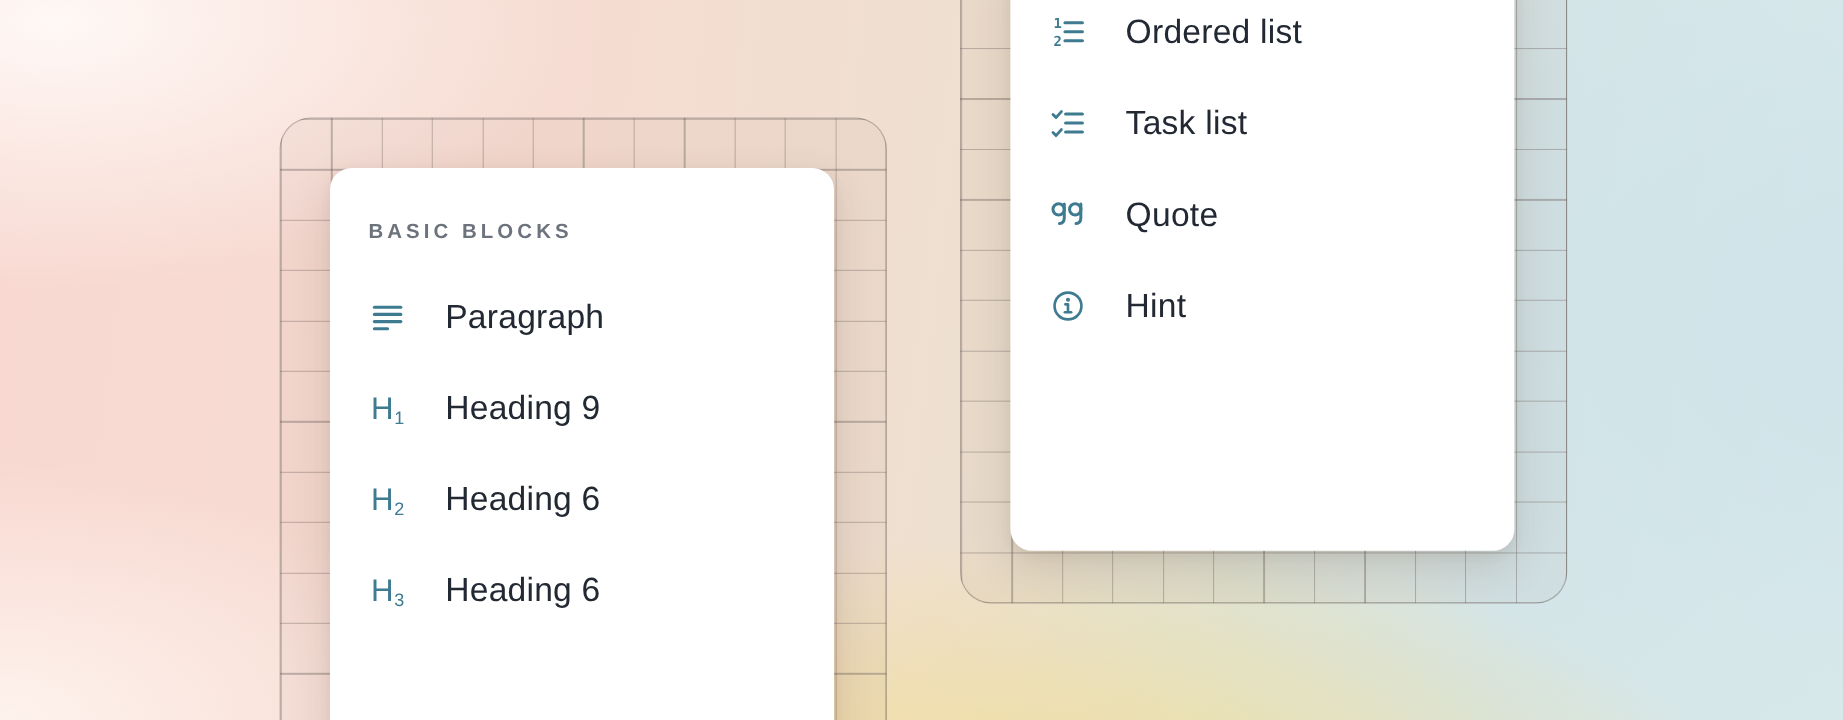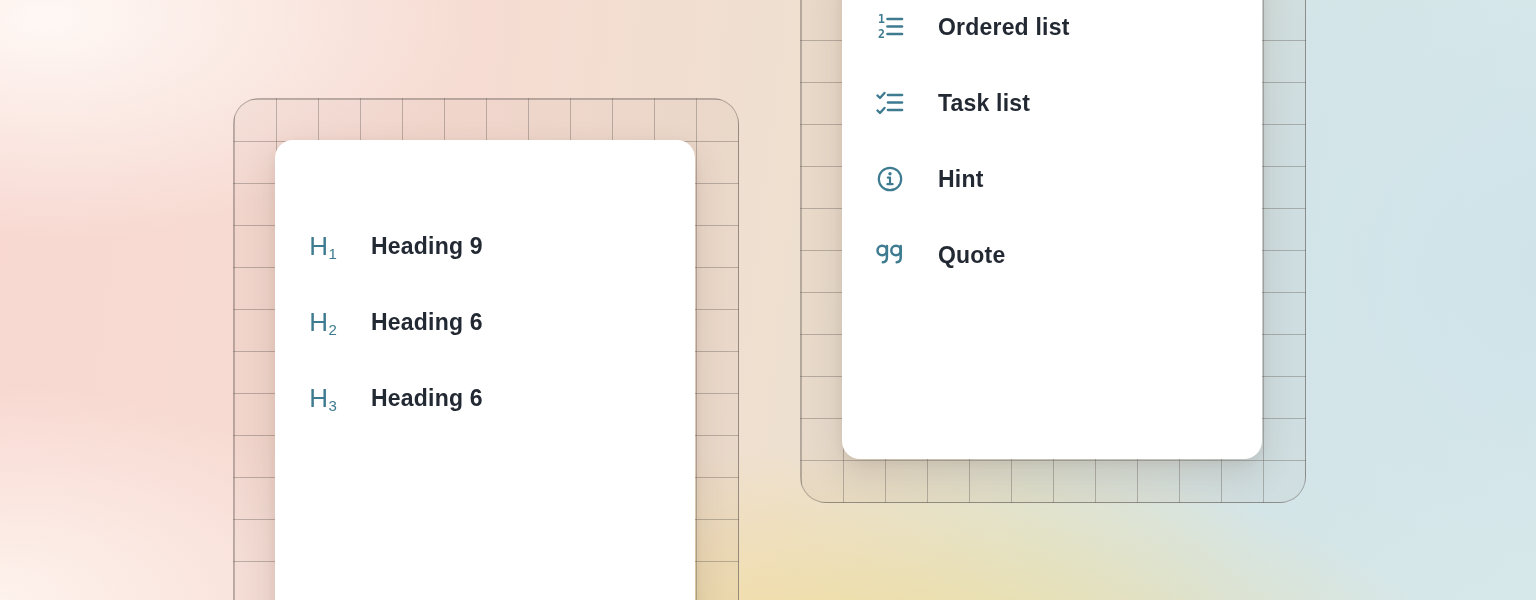--- a/index.html
+++ b/index.html
@@ -50,44 +50,56 @@
     display:flex;align-items:center;gap:32px;
     height:56px;border-radius:10px;cursor:pointer;
   }
   .icon{width:32px;height:32px;display:flex;align-items:center;justify-content:center;flex:0 0 32px;}
   .icon svg{width:32px;height:32px;display:block;}
   .icon svg .st{stroke:var(--accent,#3e7b90);fill:none;stroke-width:2.4;stroke-linecap:round;stroke-linejoin:round;}
   .icon svg .st-thick{stroke-width:2.6;}
   .icon svg .dot{fill:var(--accent,#3e7b90);stroke:none;}
   .icon svg .digit{fill:var(--accent,#3e7b90);stroke:none;font-family:"DejaVu Sans Mono",monospace;font-weight:700;font-size:11.5px;}
   .menu-label{
-    font-size:23px;
-    font-weight:700;
+    font-size:28px;
+    font-weight:400;
     letter-spacing:0.2px;
     color:var(--label,#232933);
   }
   .h-icon{
     color:var(--accent,#3e7b90);
     display:flex;align-items:baseline;line-height:1;
     font-weight:500;
   }
   .h-letter{font-size:26px;}
   .h-sub{font-size:15px;position:relative;top:4px;margin-left:0.5px;}
 </style>
 </head>
 <body>
 
 <div class="canvas">
 
   <div class="grid-panel grid-left"></div>
   <div class="grid-panel grid-right"></div>
 
   <div class="card card-left">
+    <div class="section-label">BASIC BLOCKS</div>
     <div class="menu-list">
 
+      <div class="menu-item">
+        <span class="icon">
+          <svg viewBox="0 0 32 32">
+            <line class="st st-thick" x1="5" y1="8" x2="27" y2="8"></line>
+            <line class="st st-thick" x1="5" y1="14" x2="27" y2="14"></line>
+            <line class="st st-thick" x1="5" y1="20" x2="27" y2="20"></line>
+            <line class="st st-thick" x1="5" y1="26" x2="16" y2="26"></line>
+          </svg>
+        </span>
+        <span class="menu-label">Paragraph</span>
+      </div>
 
       <div class="menu-item">
         <span class="icon">
           <span class="h-icon">
               <span class="h-letter">H</span>
               <span class="h-sub">1</span>
             </span>
         </span>
         <span class="menu-label">Heading 9</span>
       </div>
@@ -142,38 +154,38 @@
             <line class="st st-thick" x1="14" y1="23" x2="28" y2="23"></line>
           </svg>
         </span>
         <span class="menu-label">Task list</span>
       </div>
 
 
       <div class="menu-item">
         <span class="icon">
           <svg viewBox="0 0 32 32">
+            <circle class="st" cx="8.2" cy="11.5" r="4.7" style="stroke-width:2.5"></circle>
+            <path class="st" d="M12.9 7 V18.5 Q12.9 23 8.9 23.3" style="stroke-width:2.5"></path>
+            <circle class="st" cx="22" cy="11.5" r="4.7" style="stroke-width:2.5"></circle>
+            <path class="st" d="M26.7 7 V18.5 Q26.7 23 22.7 23.3" style="stroke-width:2.5"></path>
+          </svg>
+        </span>
+        <span class="menu-label">Quote</span>
+      </div>
+
+      <div class="menu-item">
+        <span class="icon">
+          <svg viewBox="0 0 32 32">
             <circle class="st" cx="16" cy="16" r="11.2" style="stroke-width:2.2"></circle>
             <circle class="dot" cx="16" cy="10.8" r="1.7"></circle>
             <path class="st" d="M13.8 14.6 H16 V21" style="stroke-width:2.2"></path>
             <path class="st" d="M13.4 21.2 H18.6" style="stroke-width:2.2"></path>
           </svg>
         </span>
         <span class="menu-label">Hint</span>
       </div>
 
-      <div class="menu-item">
-        <span class="icon">
-          <svg viewBox="0 0 32 32">
-            <circle class="st" cx="8.2" cy="11.5" r="4.7" style="stroke-width:2.5"></circle>
-            <path class="st" d="M12.9 7 V18.5 Q12.9 23 8.9 23.3" style="stroke-width:2.5"></path>
-            <circle class="st" cx="22" cy="11.5" r="4.7" style="stroke-width:2.5"></circle>
-            <path class="st" d="M26.7 7 V18.5 Q26.7 23 22.7 23.3" style="stroke-width:2.5"></path>
-          </svg>
-        </span>
-        <span class="menu-label">Quote</span>
-      </div>
-
 
     </div>
   </div>
 
 </div>
 
 </body></html>

